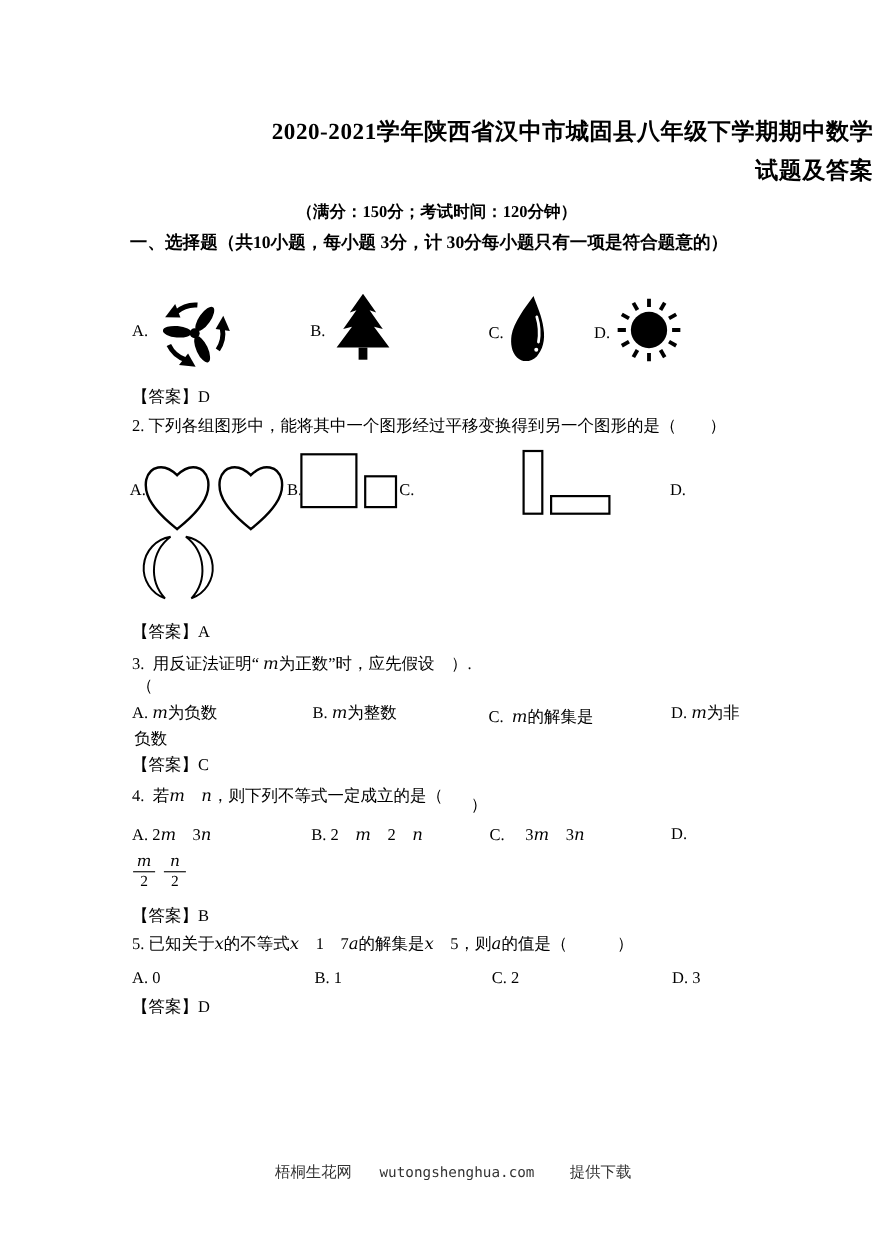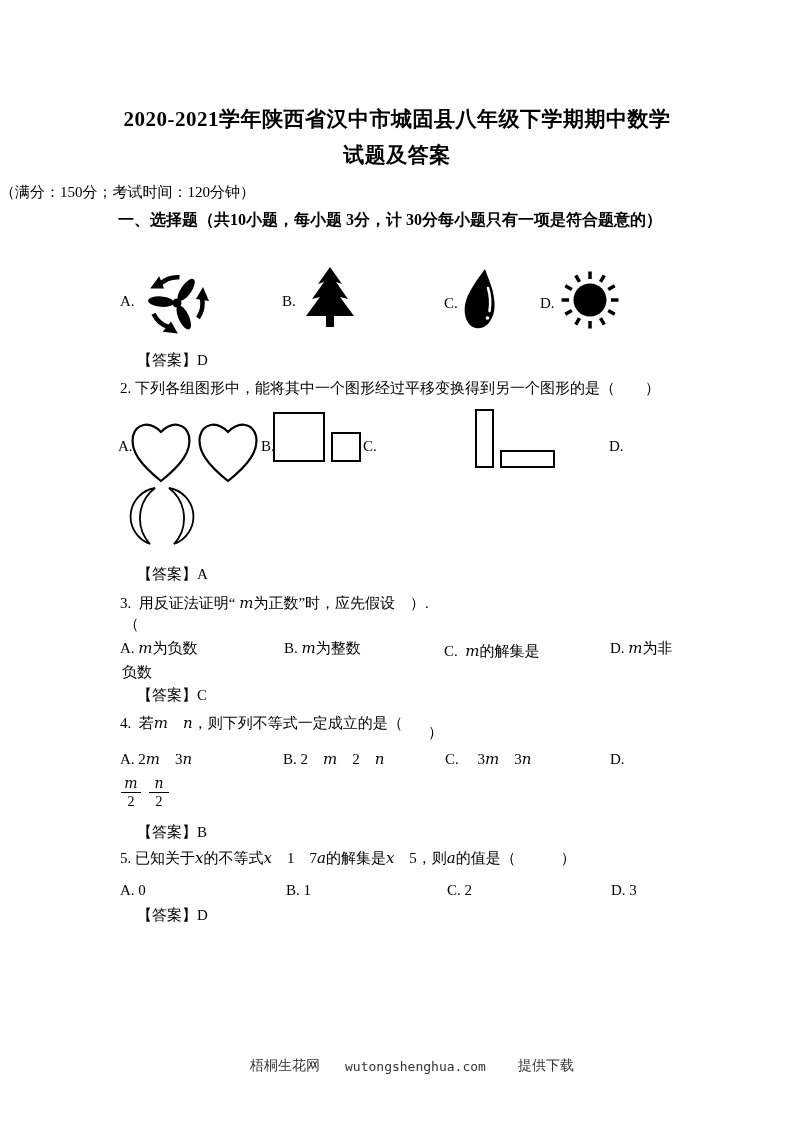--- a/index.html
+++ b/index.html
@@ -1,27 +1,27 @@
 <!DOCTYPE html>
 <html><head>
 <meta charset="utf-8">
 <style>
   html,body{margin:0;padding:0;background:#ffffff;}
   .page{position:relative;width:794px;height:1122px;background:#fff;color:#000;
         font-family:"Liberation Serif",serif;overflow:hidden;}
   .line{position:absolute;font-size:15px;line-height:19px;white-space:pre;}
   .line span{white-space:pre;}
-  .title{position:absolute;left:0;right:0;text-align:center;font-size:21px;
+  .title{position:absolute;left:0;right:0;text-align:right;font-size:21px;
          font-weight:bold;letter-spacing:.5px;white-space:pre;}
-  .subtitle{position:absolute;left:0;right:0;text-align:left;font-size:15px;
-            font-weight:normal;white-space:pre;}
+  .subtitle{position:absolute;left:0;right:0;text-align:center;font-size:15px;
+            font-weight:bold;white-space:pre;}
   .section{position:absolute;font-size:16px;font-weight:bold;white-space:pre;}
   .opt-label{position:absolute;font-size:15px;white-space:pre;}
   .var{font-style:italic;font-family:"DejaVu Serif",serif;}
-  .answer{position:absolute;font-size:15px;white-space:pre;margin-left:17px;}
+  .answer{position:absolute;font-size:15px;white-space:pre;}
   .shape-rect{position:absolute;box-sizing:border-box;border:2.5px solid #000;background:#fff;}
   .frac{position:absolute;width:20px;text-align:center;font-size:14px;line-height:16px;}
   .frac .num{display:block;border-bottom:1.4px solid #000;padding-bottom:1px;
              font-style:italic;font-family:"DejaVu Serif",serif;}
   .frac .den{display:block;padding-top:1px;}
   .footer-text{position:absolute;font-size:14px;color:#333;white-space:pre;}
   .footer-url{position:absolute;font-size:13px;color:#333;
               font-family:"DejaVu Sans Mono",monospace;white-space:pre;}
   svg{position:absolute;display:block;}
 </style>

